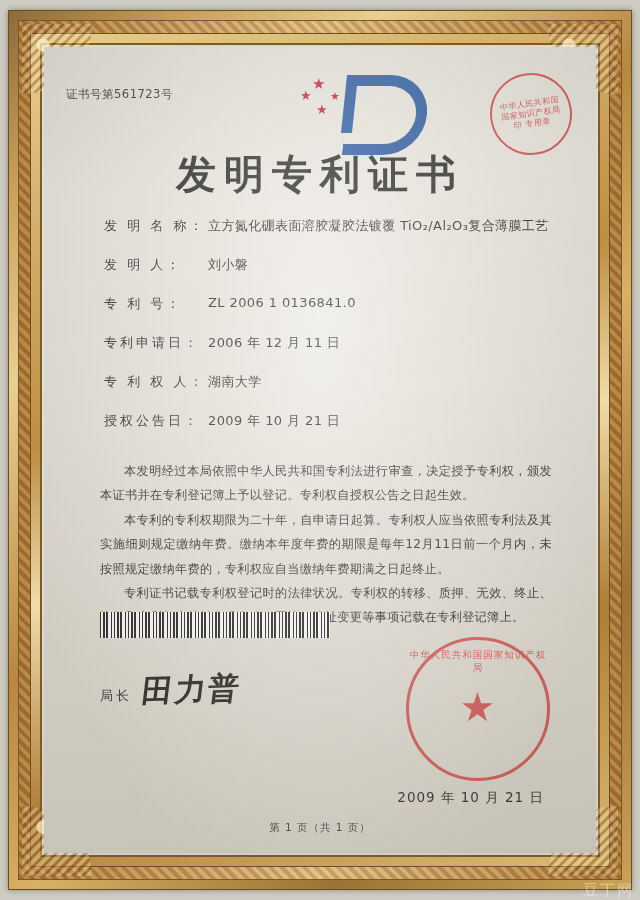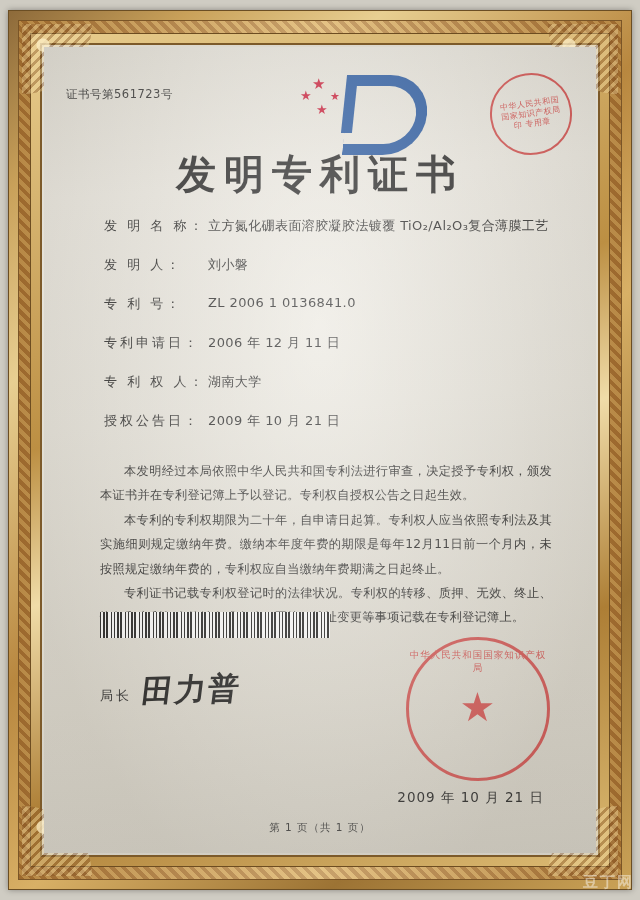--- a/index.html
+++ b/index.html
@@ -131,22 +131,22 @@
     font-size:40px;color:#d02a2a;line-height:1;
   }
   .date-bottom{
     position:absolute;right:52px;top:742px;font-size:13.5px;color:#1c1c1c;letter-spacing:1px;
   }
   .page-foot{
     position:absolute;left:0;right:0;bottom:18px;text-align:center;
     font-size:10.5px;color:#333;letter-spacing:1px;
   }
   .wm{
-    position:absolute;right:6px;bottom:8px;font-size:15px;color:rgba(255,255,255,.45);
-    letter-spacing:2px;font-weight:bold;
+    position:absolute;right:6px;bottom:0;font-size:15px;color:rgba(255,255,255,.45);
+    letter-spacing:2px;font-weight:normal;
   }
 </style>
 </head>
 <body>
 
 <div class="page">
 
   <div class="frame-outer"></div>
   <div class="frame-band"></div>
   <div class="frame-inner-gold"></div>

